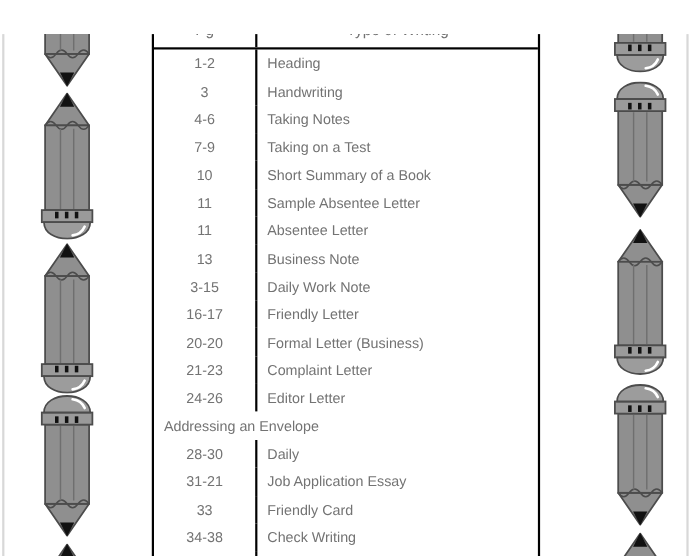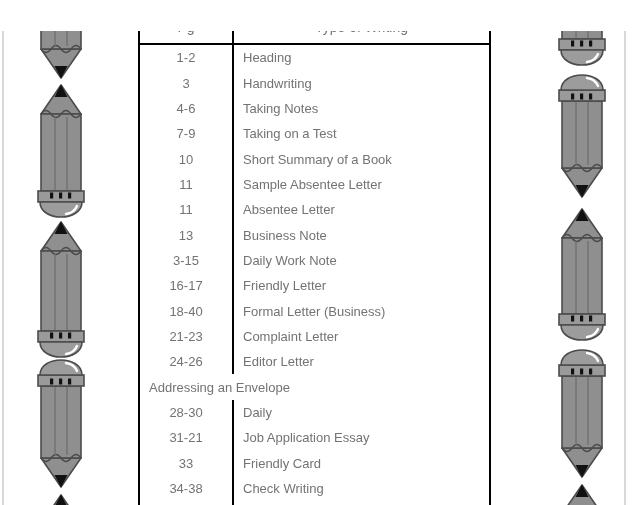--- a/index.html
+++ b/index.html
@@ -276,21 +276,21 @@
     </div>
     <div class="row">
       <div class="cell pages">3-15</div>
       <div class="cell topic">Daily Work Note</div>
     </div>
     <div class="row">
       <div class="cell pages">16-17</div>
       <div class="cell topic">Friendly Letter</div>
     </div>
     <div class="row">
-      <div class="cell pages">18-40</div>
+      <div class="cell pages">20-20</div>
       <div class="cell topic">Formal Letter (Business)</div>
     </div>
     <div class="row">
       <div class="cell pages">21-23</div>
       <div class="cell topic">Complaint Letter</div>
     </div>
     <div class="row">
       <div class="cell pages">24-26</div>
       <div class="cell topic">Editor Letter</div>
     </div>

